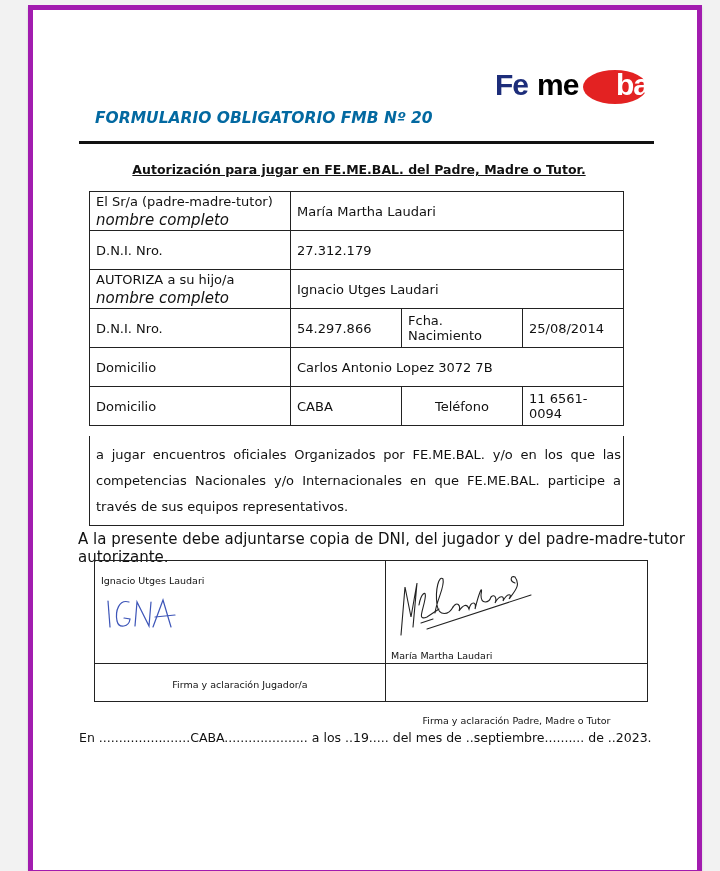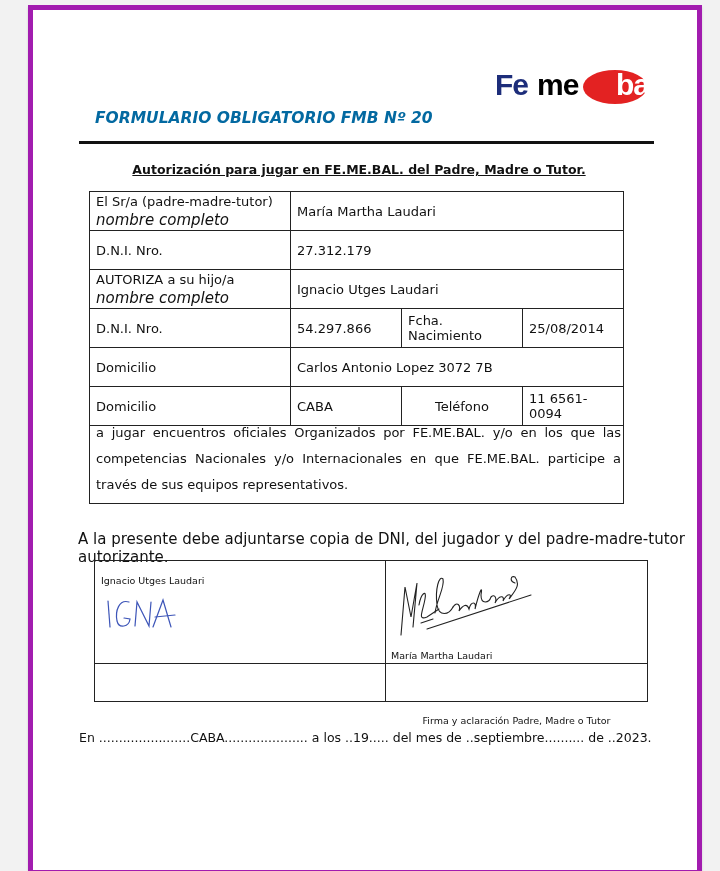--- a/index.html
+++ b/index.html
@@ -25,21 +25,21 @@
 
   table.info { position: absolute; left: 56px; top: 181px; width: 535px; border-collapse: collapse; font-size: 13px; }
   table.info td { border: 1px solid #222; padding: 0 6px; height: 38px; vertical-align: middle; }
   table.info td.lbl { width: 188px; margin-top: 8px; }
   table.info td.val { text-align: left; }
   table.info td.mid { text-align: center; }
   .small { font-size: 15px; display: block; margin-top: 2px; font-style: italic; }
   .twoline { line-height: 16px; padding-top: 2px; }
 
   .para-box {
-    left: 56px; top: 404px; width: 533px; height: 90px; border: 1px solid #222; border-top: none;
+    left: 56px; top: 426px; width: 533px; height: 90px; border: 1px solid #222; border-top: none;
     font-size: 13px; line-height: 26px; text-align: justify; padding: 6px 2px 0 6px; box-sizing: border-box; width: 535px;
   }
   .note { left: 45px; top: 520px; font-size: 15px; }
 
   .sig-box { left: 61px; top: 550px; width: 554px; height: 142px; border: 1px solid #222; box-sizing: border-box; }
   .sig-vline { left: 290px; top: 0; width: 1px; height: 140px; background: #222; }
   .sig-hline { left: 0; top: 102px; width: 552px; height: 1px; background: #222; }
   .sig-name-left { left: 6px; top: 14px; font-size: 9.5px; }
   .sig-name-right { left: 296px; top: 89px; font-size: 9.5px; }
   .sig-cap-left { left: 0; width: 290px; top: 118px; text-align: center; font-size: 9.5px; }
@@ -128,17 +128,18 @@
         <path d="M10 70 L14 22 L20 52 L26 18 L22 62"></path>
         <path d="M28 40 C30 28 36 24 34 34 C32 46 26 56 36 52 L48 44"></path>
         <path d="M44 48 C46 34 54 22 52 14 C48 10 44 24 46 40 C48 52 58 50 62 42"></path>
         <path d="M62 42 C66 36 70 40 68 46 C72 40 76 38 78 44 C80 36 86 36 84 44 C88 28 92 18 90 30 C90 40 98 38 100 32 C104 28 106 34 104 38 C108 30 114 30 112 36 C116 28 122 28 118 34 C124 26 130 20 124 12 C120 10 118 16 124 18"></path>
         <path d="M36 64 L140 30"></path>
         <path d="M30 58 L42 54"></path>
       </g>
     </svg>
     <div class="abs sig-name-right">María Martha Laudari</div>
 
+    <div class="abs sig-cap-left">Firma y aclaración Jugador/a</div>
     <div class="abs sig-cap-right">Firma y aclaración Padre, Madre o Tutor</div>
   </div>
 
   <div class="abs place-line">En .......................CABA..................... a los ..19..... del mes de ..septiembre.......... de ..2023.</div>
 </div>
 
 </body></html>

